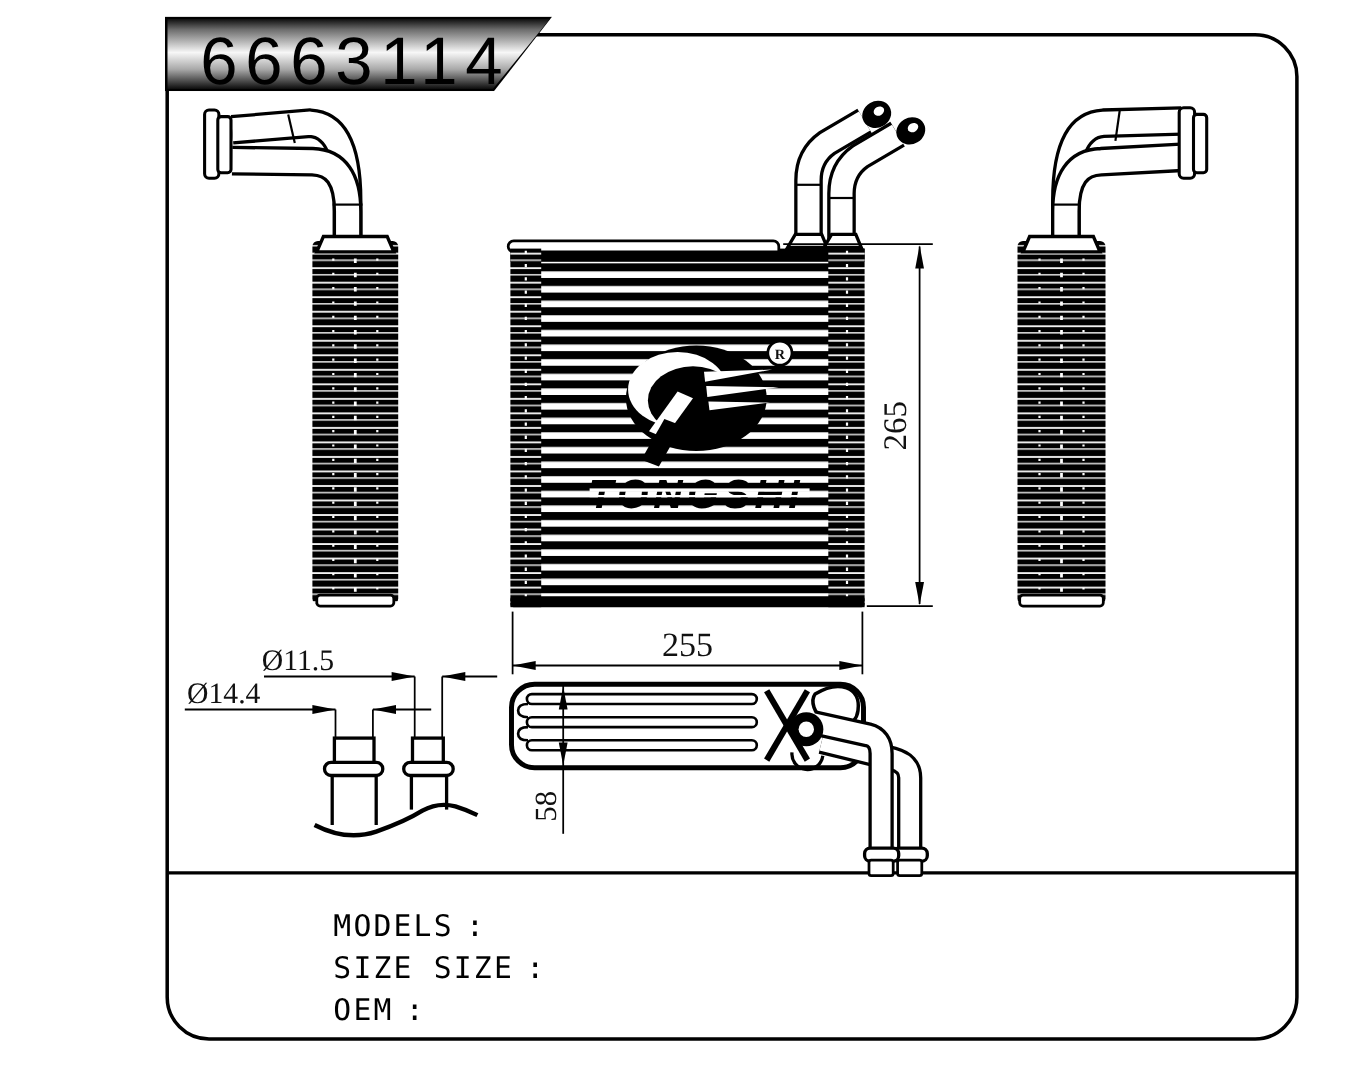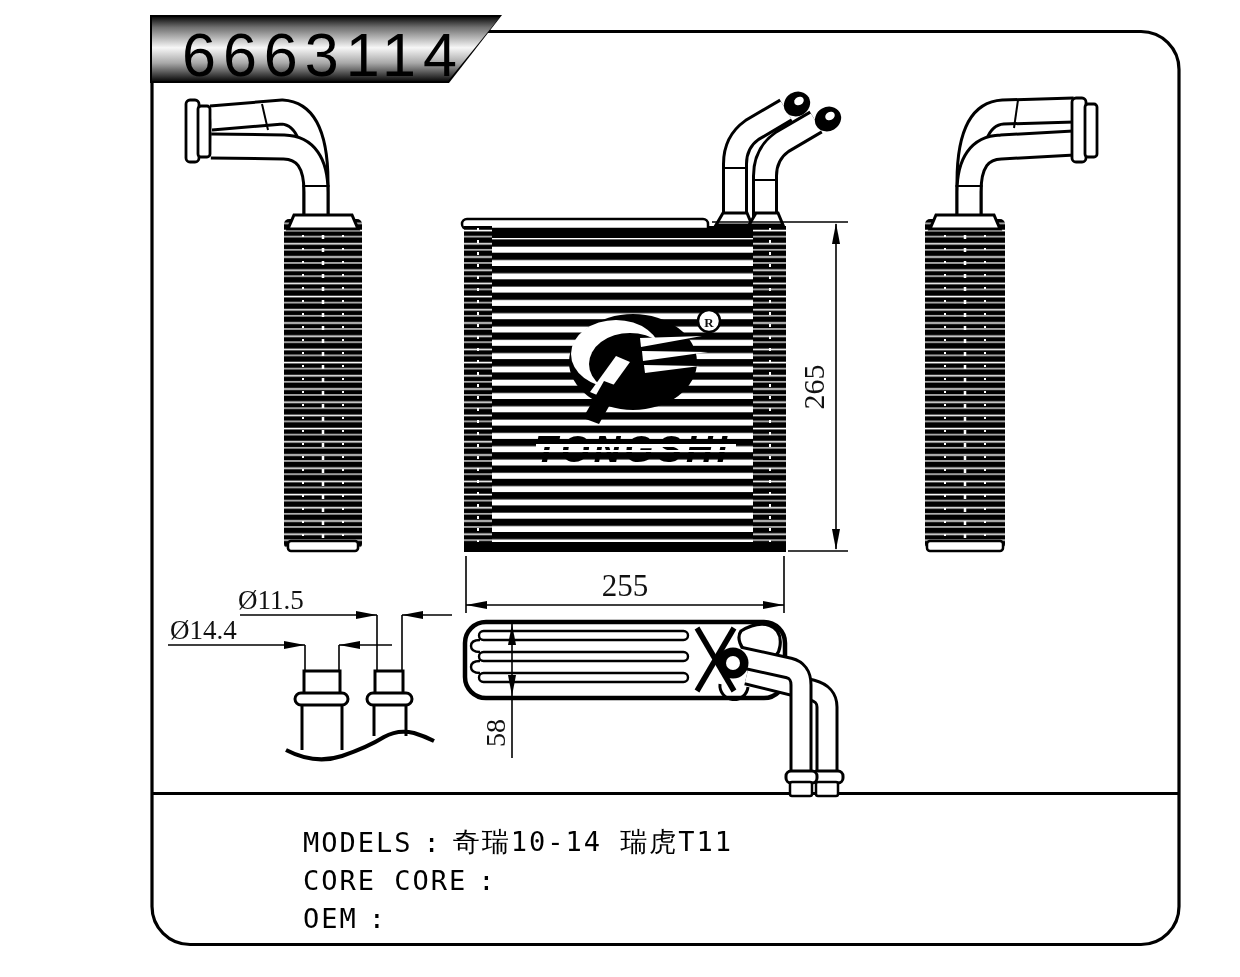--- a/index.html
+++ b/index.html
@@ -220,24 +220,23 @@
   <div class="banner-outer">
     <div class="banner-inner">
       <div class="banner-text">6663114</div>
     </div>
   </div>
 
   <div class="specs">
     <div class="spec-row">
       <span>MODELS</span>
       <span class="spec-sep">:</span>
-      <span>奇瑞10-14 瑞虎T11</span>
     </div>
     <div class="spec-row">
-      <span>CORE CORE</span>
+      <span>SIZE SIZE</span>
       <span class="spec-sep">:</span>
     </div>
     <div class="spec-row">
       <span>OEM</span>
       <span class="spec-sep">:</span>
       <span></span>
     </div>
   </div>
 
 </div>

